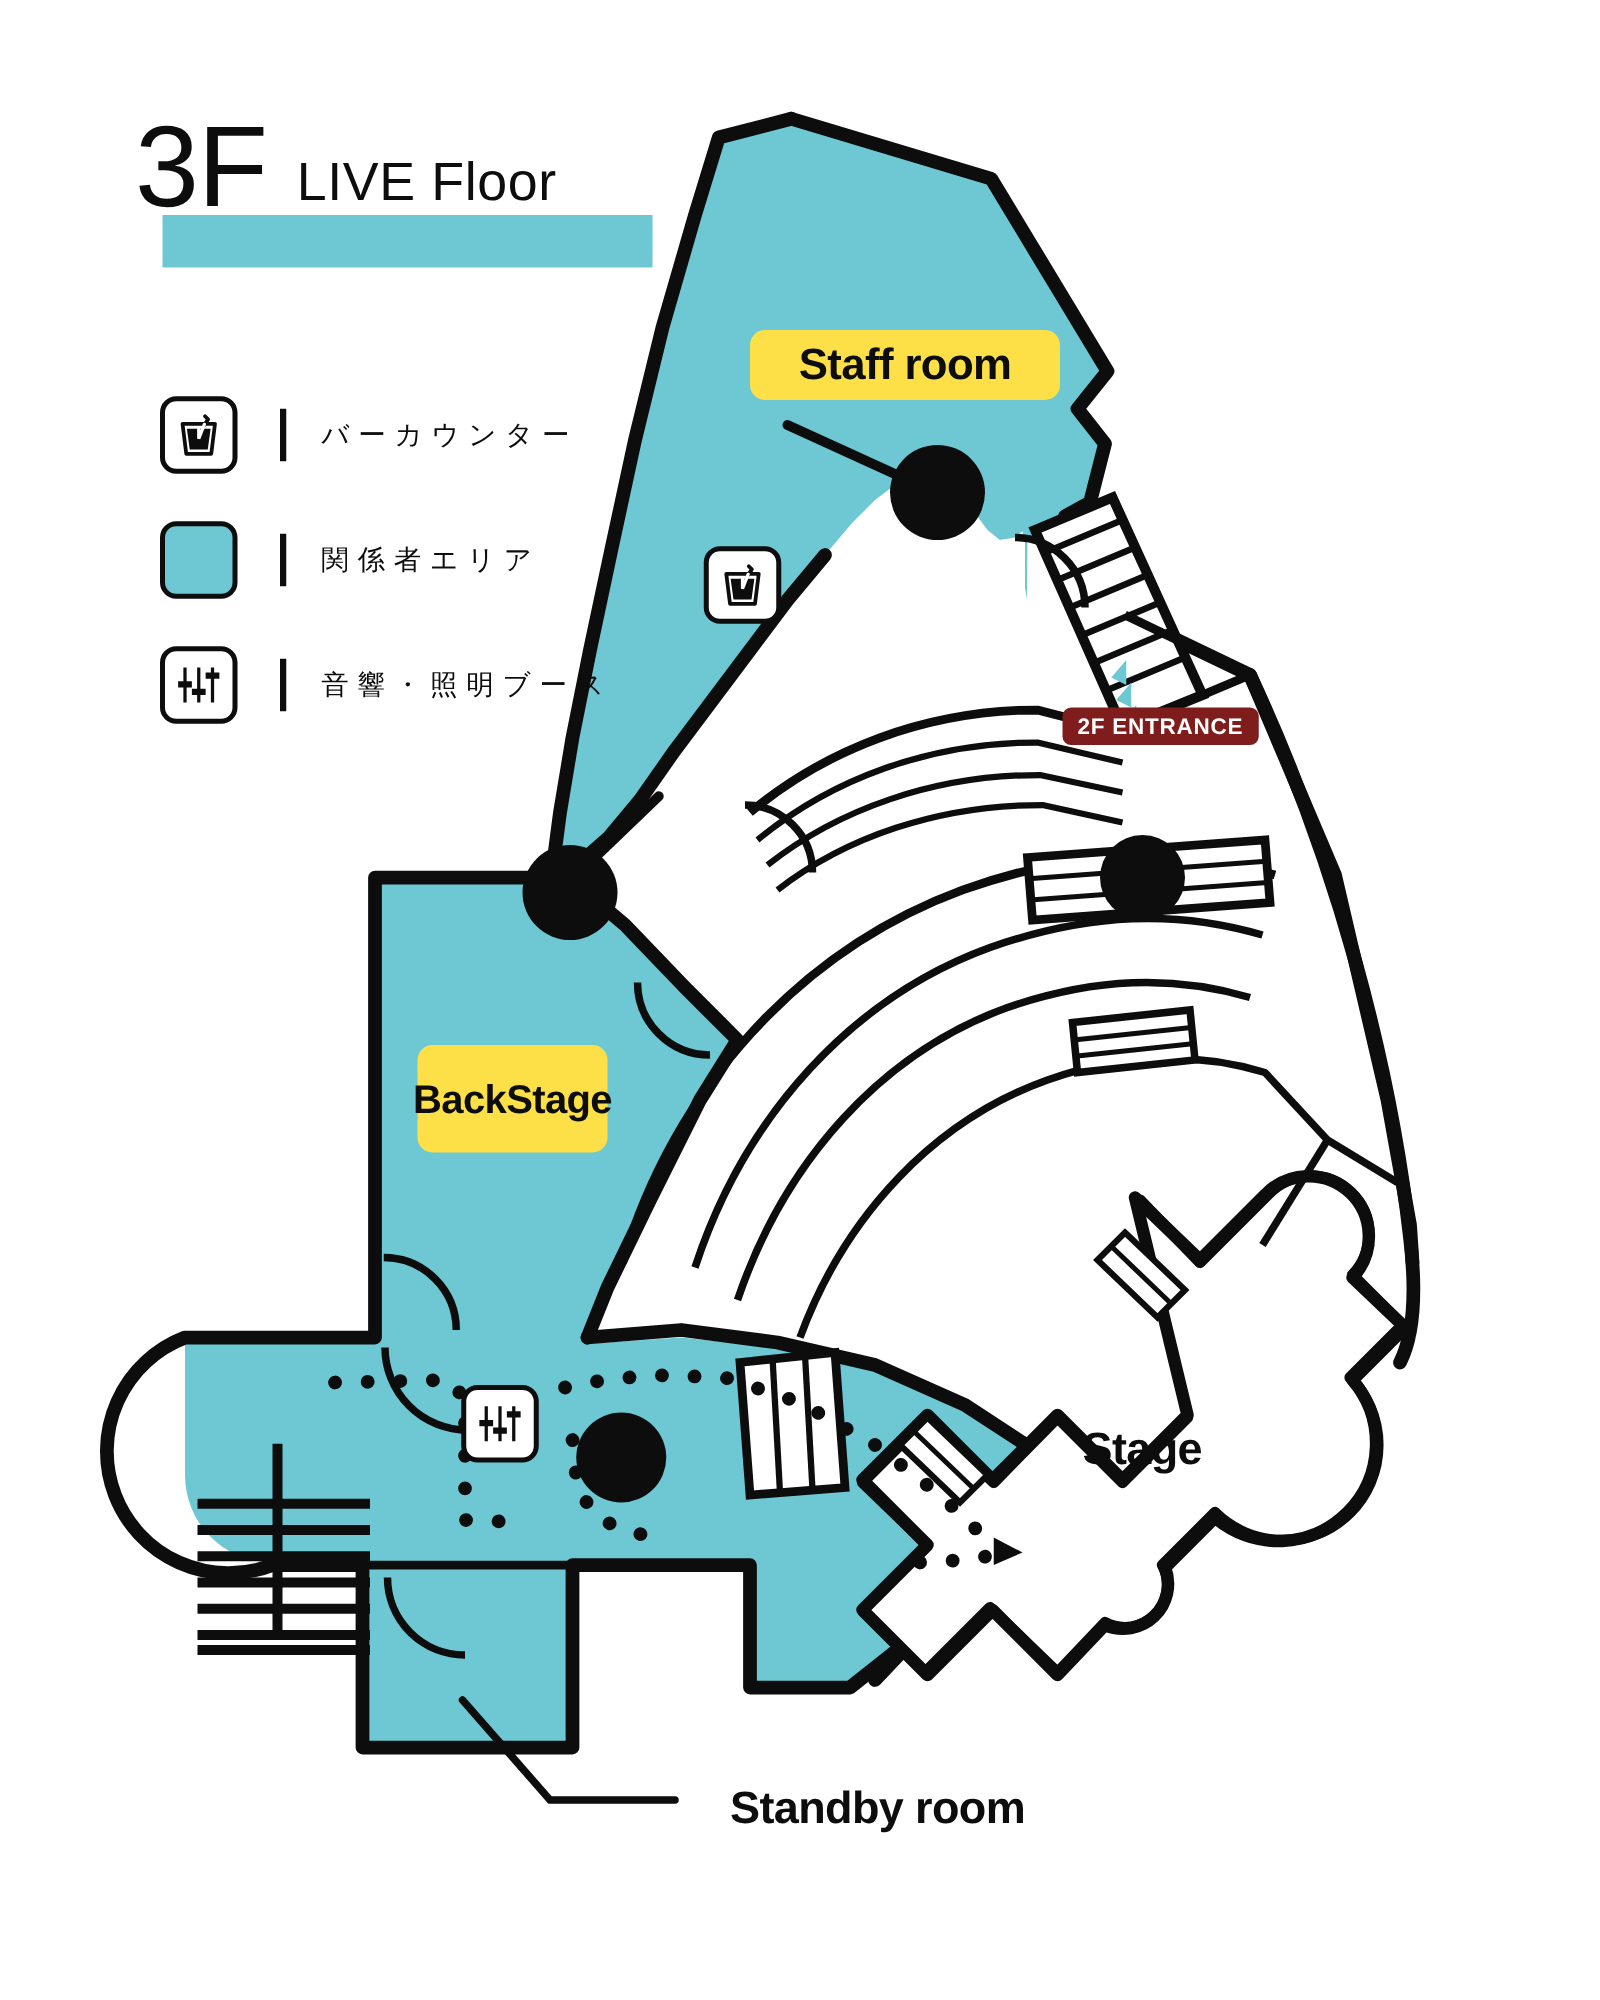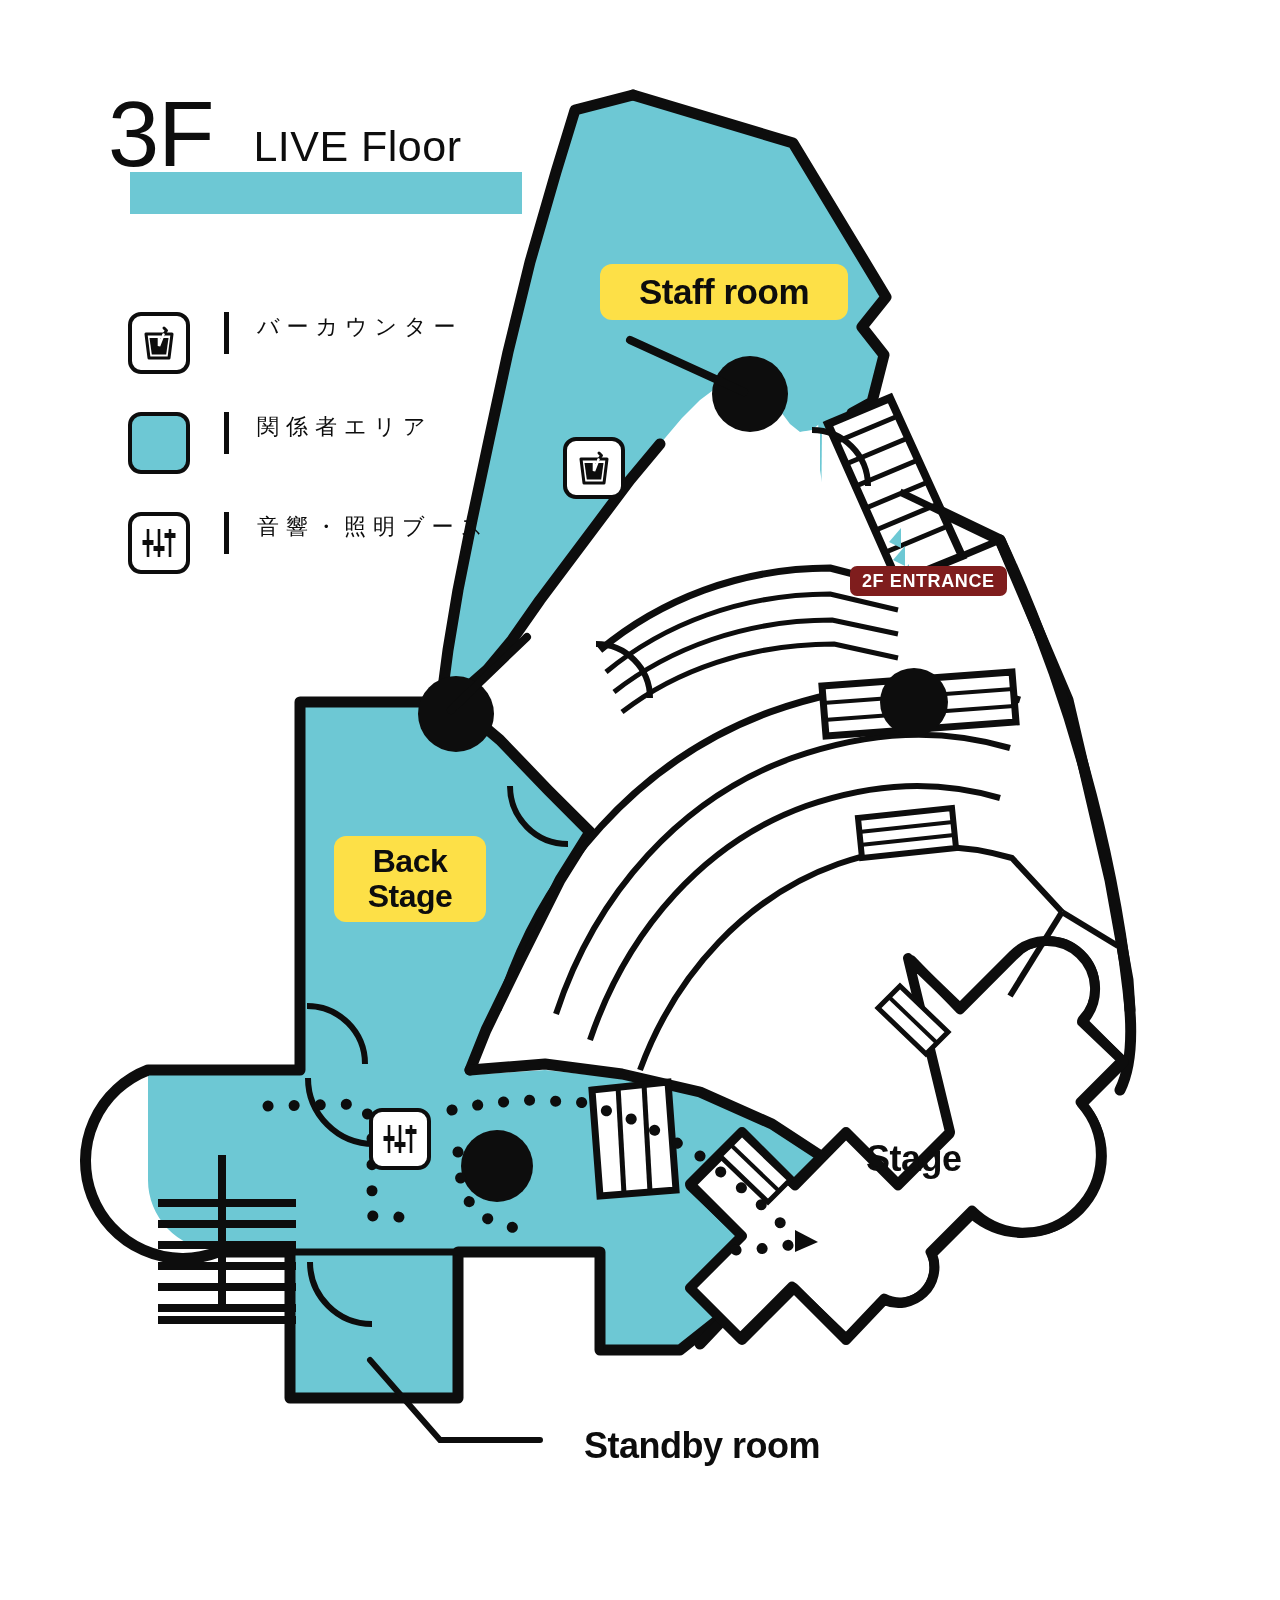--- a/index.html
+++ b/index.html
@@ -46,37 +46,37 @@
     font-weight: 400;
     line-height: 0.92;
     color: #0d0d0d;
     letter-spacing: -1px;
     font-family: "Liberation Sans", sans-serif;
   }
   .floor-name {
     font-size: 43px;
     font-weight: 400;
     color: #0d0d0d;
-    margin-left: 40px;
+    margin-left: 24px;
     margin-bottom: 6px;
     letter-spacing: 0.5px;
     font-family: "Liberation Sans", sans-serif;
     text-align: right;
   }
 
   
   .legend {
     position: absolute;
     left: 108px;
     top: 312px;
     z-index: 30;
   }
   .legend-row {
     display: flex;
-    align-items: flex-start;
+    align-items: center;
     height: 72px;
     margin-bottom: 28px;
     padding-left: 20px;
   }
   .legend-swatch {
     width: 62px;
     height: 62px;
     border: 4px solid #0d0d0d;
     border-radius: 13px;
     background: #ffffff;
@@ -125,21 +125,21 @@
     height: 56px;
     font-size: 35px;
     letter-spacing: -0.5px;
   }
   #label-back-stage {
     left: 334px;
     top: 836px;
     width: 152px;
     height: 86px;
     font-size: 32px;
-    flex-direction: column;
+    flex-direction: row;
     line-height: 1.08;
     letter-spacing: -0.5px;
   }
   .plain-label {
     position: absolute;
     color: #0d0d0d;
     font-weight: bold;
     z-index: 25;
     font-family: "Liberation Sans", sans-serif;
     letter-spacing: -0.5px;

